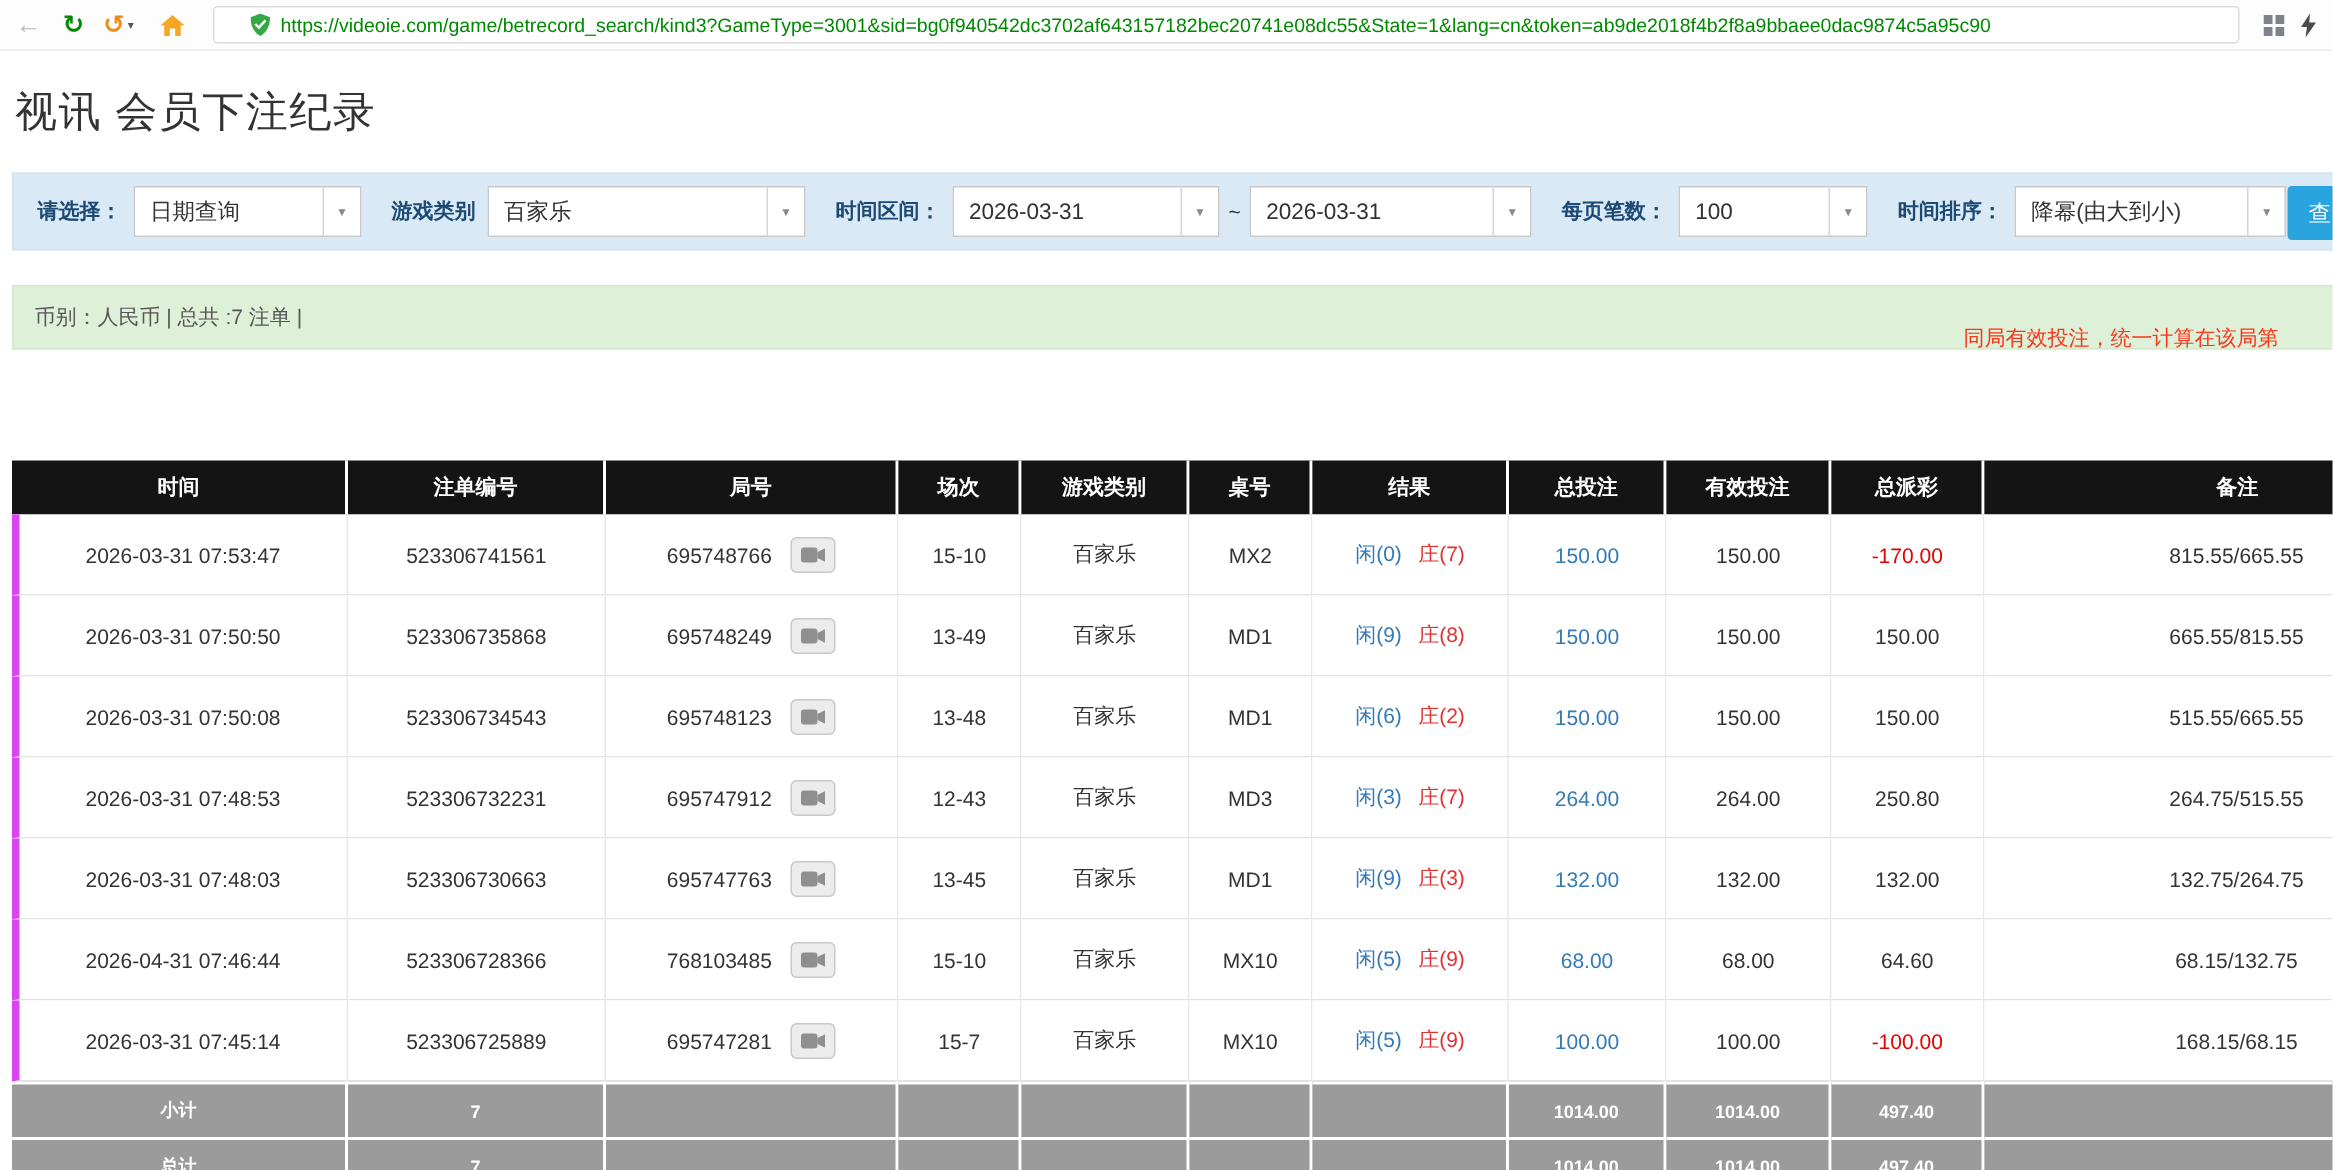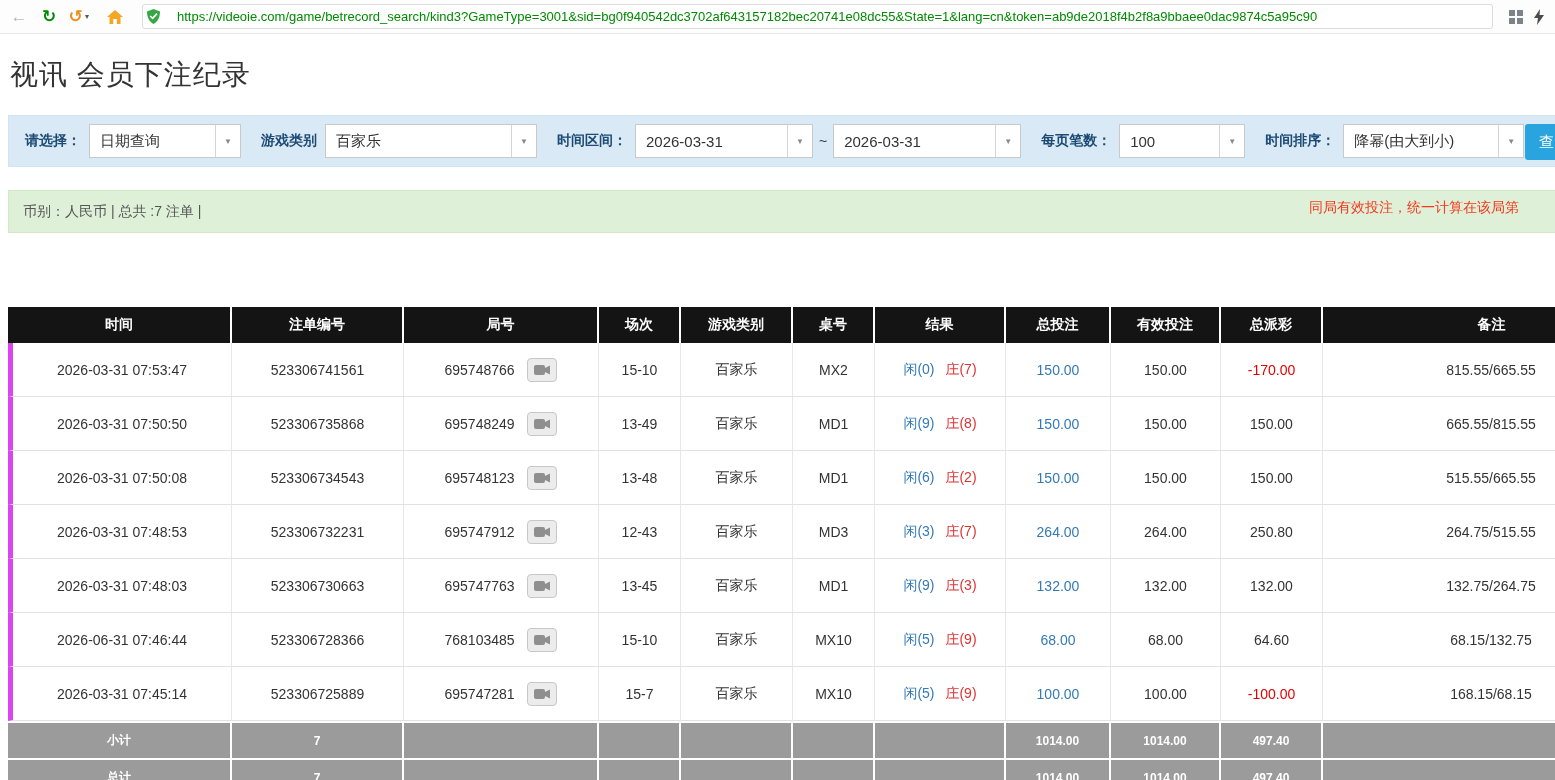--- a/index.html
+++ b/index.html
@@ -19,21 +19,21 @@
     font-size: 17px; border-radius: 3px; cursor: pointer; user-select: none;
   }
   .back    { color: #b3b9c0; }
   .refresh { color: var(--url-green, #17a83c); font-weight: bold; }
   .undo    { color: #f08c1a; font-weight: bold; }
   .undo .caret { font-size: 8px; color: #555; margin-left: 2px; }
   .home    { margin-left: 6px; }
   .addrbar {
     flex: 1; height: 25px; margin: 0 10px; background: #fff;
     border: 1px solid #dcdcdc; border-radius: 3px;
-    display: flex; align-items: center; padding: 0 4px; gap: 17px; overflow: hidden;
+    display: flex; align-items: center; padding: 0 24px; gap: 7px; overflow: hidden;
   }
   .url { color: var(--url-green, #018a01); font-size: 13px; white-space: nowrap; overflow: hidden; }
   .tb-right { display: flex; align-items: center; gap: 10px; padding-left: 2px; }
 
   
   .page-title {
     margin: 22px 0 0 10px; font-size: 28px; font-weight: 400;
     color: #333; letter-spacing: 1px;
   }
 
@@ -69,21 +69,21 @@
   }
 
   
   .summary-bar {
     position: relative; margin: 23px 0 0 8px; width: 1692px; height: 43px;
     background: var(--summary-bar-bg, #dff0d8); border: 1px solid #d2e8c6;
     display: flex; align-items: center; padding: 0 14px;
   }
   .sum-left  { font-size: 14px; color: #555; }
   .sum-right {
-    position: absolute; left: 1300px; top: 8px; font-size: 14px;
+    position: absolute; left: 1300px; top: 26px; font-size: 14px;
     color: var(--warning-red, #f5371c); white-space: nowrap;
   }
 
   
   .records {
     margin: 74px 0 0 8px; border-collapse: separate; border-spacing: 0;
     table-layout: fixed; width: 1652px;
   }
   .records th {
     height: 36px; background: var(--header-bg, #141414); color: #fff;
@@ -344,21 +344,21 @@
       <span class="player">闲(9)</span>
       <span class="banker">庄(3)</span>
     </td>
     <td class="c-blue"><span>132.00</span></td>
     <td><span>132.00</span></td>
     <td class="c-payout"><span>132.00</span></td>
     <td><span>132.75/264.75</span></td>
   </tr>
 
   <tr class="data-row">
-    <td><span>2026-06-31 07:46:44</span></td>
+    <td><span>2026-04-31 07:46:44</span></td>
     <td><span>523306728366</span></td>
     <td class="c-round">
       <span class="num">768103485</span>
       <span class="replay-btn">
         <svg width="16" height="12" viewBox="0 0 16 12">
           <rect x="0" y="1" width="11" height="10" rx="2" fill="#8f8f8f"></rect>
           <path d="M11 4 L16 1.5 L16 10.5 L11 8 Z" fill="#8f8f8f"></path>
         </svg>
       </span>
     </td>

